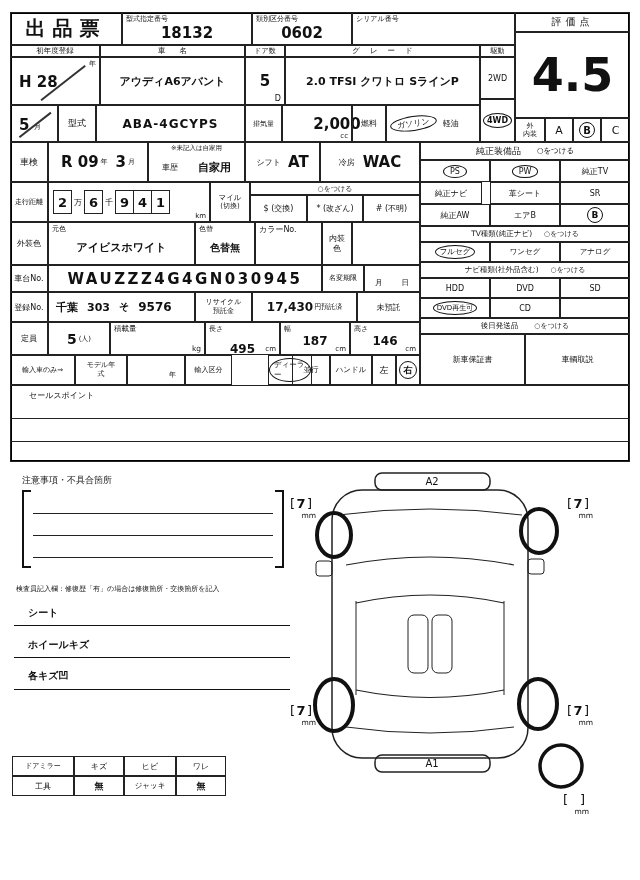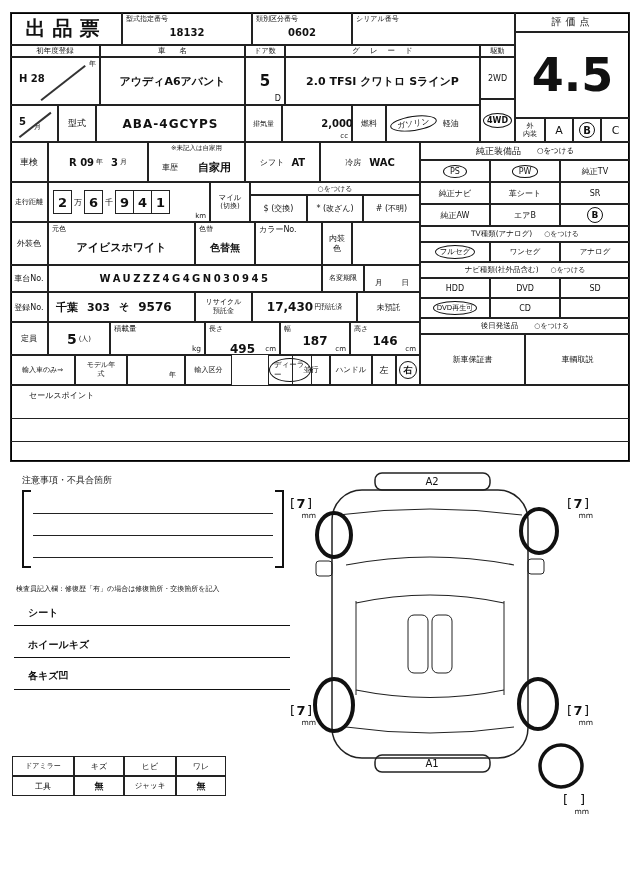--- a/index.html
+++ b/index.html
@@ -7,21 +7,21 @@
   .page { position:relative; width:640px; height:880px; background:#fff;
           font-family:"DejaVu Sans","Liberation Sans",sans-serif; color:#111; overflow:hidden; }
   .c { position:absolute; border:1px solid #222; }
   .fc { display:flex; align-items:center; justify-content:center; }
   .col { display:flex; flex-direction:column; align-items:center; justify-content:center; }
   .tl { position:absolute; top:1px; left:3px; }
   .tr { position:absolute; top:1px; right:3px; }
   .br { position:absolute; bottom:1px; right:3px; }
   .f6 { font-size:6.5px; } .f7 { font-size:7px; } .f75 { font-size:7.5px; }
   .f8 { font-size:8px; } .f9 { font-size:9px; } .f10 { font-size:10px; }
-  .f11 { font-size:11px; } .f12 { font-size:12px; } .f13 { font-size:10px; }
+  .f11 { font-size:11px; } .f12 { font-size:12px; } .f13 { font-size:15px; }
   .b { font-weight:700; }
   .oval { display:inline-block; border:1.5px solid #111; border-radius:50%; padding:1px 6px; }
   .circ { display:inline-flex; align-items:center; justify-content:center;
           border:1.5px solid #111; border-radius:50%; width:16px; height:16px; }
   .hline { position:absolute; left:0; right:0; border-top:1px solid #222; }
   .slash { position:absolute; height:1.5px; background:#333; }
   .dbox { display:inline-flex; align-items:center; justify-content:center;
           width:19px; height:24px; border:1px solid #222; font-weight:700; font-size:13px; }
   .unit { font-size:8px; margin:0 2px; }
   .ul { position:absolute; border-top:1.2px solid #111; }
@@ -332,40 +332,40 @@
   </div>
   <div class="c fc" style="left:420px;top:160px;width:70px;height:22px;">
     <span class="oval f8">PS</span>
   </div>
   <div class="c fc" style="left:490px;top:160px;width:70px;height:22px;">
     <span class="oval f8">PW</span>
   </div>
   <div class="c fc" style="left:560px;top:160px;width:70px;height:22px;">
     <span class="f8">純正TV</span>
   </div>
-  <div class="c fc" style="left:420px;top:182px;width:70px;height:22px;">
+  <div class="c fc" style="left:420px;top:182px;width:62px;height:22px;">
     <span class="f8">純正ナビ</span>
   </div>
   <div class="c fc" style="left:490px;top:182px;width:70px;height:22px;">
     <span class="f8">革シート</span>
   </div>
   <div class="c fc" style="left:560px;top:182px;width:70px;height:22px;">
     <span class="f8">SR</span>
   </div>
   <div class="c fc" style="left:420px;top:204px;width:70px;height:22px;">
     <span class="f8">純正AW</span>
   </div>
   <div class="c fc" style="left:490px;top:204px;width:70px;height:22px;">
     <span class="f8">エアB</span>
   </div>
   <div class="c fc" style="left:560px;top:204px;width:70px;height:22px;">
     <span class="circ f9 b">B</span>
   </div>
   <div class="c fc" style="left:420px;top:226px;width:210px;height:16px;gap:12px;">
-    <span class="f75">TV種類(アナログ)</span>
+    <span class="f75">TV種類(純正ナビ)</span>
     <span class="f7">○をつける</span>
   </div>
   <div class="c fc" style="left:420px;top:242px;width:70px;height:20px;">
     <span class="oval f75" style="padding:1px 4px;">フルセグ</span>
   </div>
   <div class="c fc" style="left:490px;top:242px;width:70px;height:20px;">
     <span class="f75">ワンセグ</span>
   </div>
   <div class="c fc" style="left:560px;top:242px;width:70px;height:20px;">
     <span class="f75">アナログ</span>

